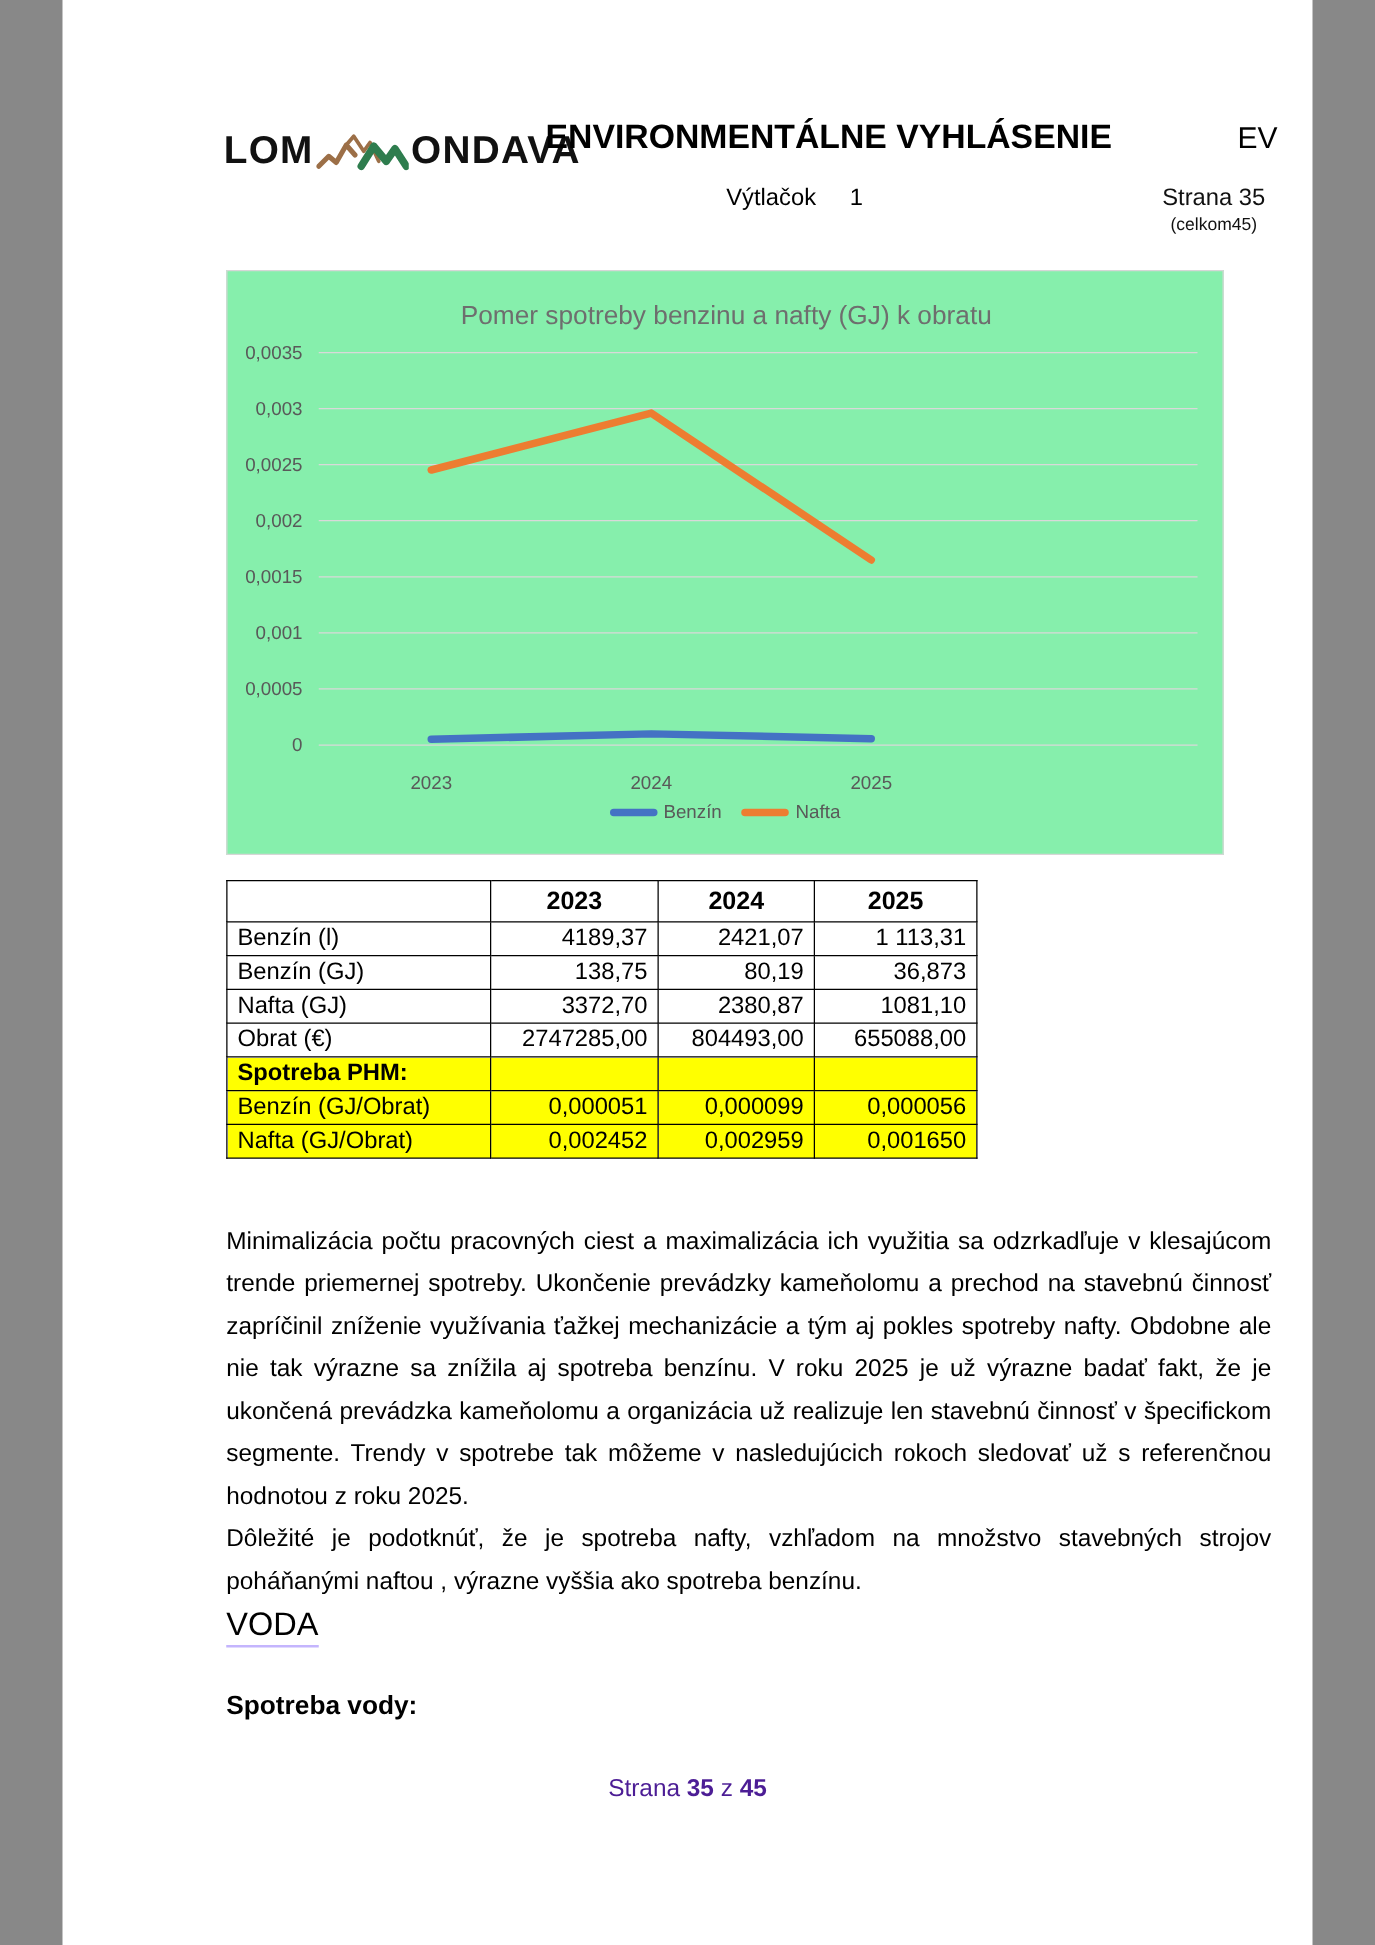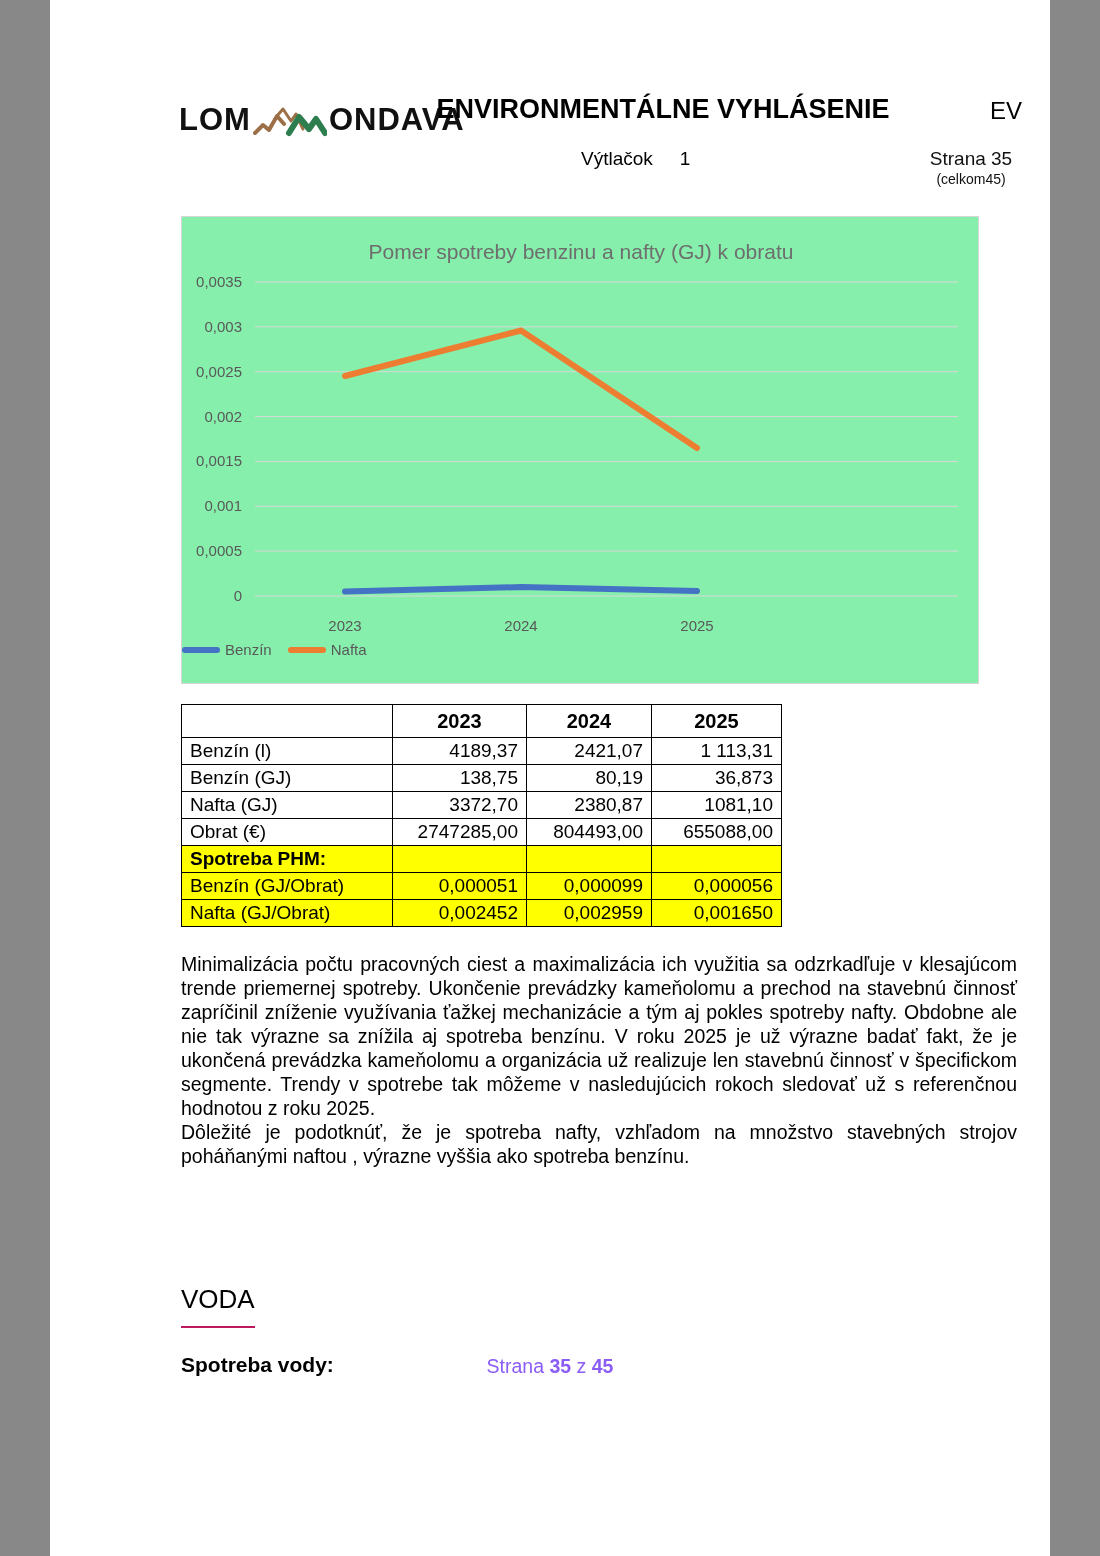--- a/index.html
+++ b/index.html
@@ -27,21 +27,21 @@
   .page-box{position:absolute;left:921px;top:148px;transform:translateX(-50%);text-align:center;}
   .page-box .strana{font-size:19px;white-space:nowrap;}
   .page-box .celkom{font-size:14px;margin-top:1px;white-space:nowrap;}
   
   .chart-box{
     position:absolute;left:131px;top:216px;width:798px;height:468px;
     border:1px solid #d6d6d6;background:#86efac;box-sizing:border-box;
   }
   .chart-legend{
     position:absolute;left:0;top:424px;width:100%;
-    display:flex;justify-content:flex-start;align-items:center;gap:16px;
+    display:flex;justify-content:center;align-items:center;gap:16px;
   }
   .legend-item{display:flex;align-items:center;gap:5px;}
   .legend-swatch{width:38px;height:6px;border-radius:3px;}
   .legend-label{font-size:15px;color:#595959;}
   
   .data-table{
     position:absolute;left:131px;top:704px;
     border-collapse:collapse;table-layout:fixed;
     font-size:19px;color:#000;
   }
@@ -50,37 +50,37 @@
     padding:0 8px;height:27px;box-sizing:border-box;
     overflow:hidden;white-space:nowrap;
   }
   .data-table th{height:33px;font-size:20px;font-weight:bold;text-align:center;}
   .data-table td.lbl{text-align:left;}
   .data-table td.val{text-align:right;}
   .data-table tr.hl td{background:#ffff00;}
   .data-table tr.boldrow td.lbl{font-weight:bold;}
   
   .body-text{
-    position:absolute;left:131px;top:952px;width:836px;
-    font-size:19.5px;line-height:24px;text-align:justify;color:#000;
+    position:absolute;left:131px;top:976px;width:836px;
+    font-size:19.5px;line-height:34px;text-align:justify;color:#000;
   }
   .body-text p{margin:0;}
   .section-heading{
     position:absolute;left:131px;top:1284px;
     font-size:26px;color:#000;
   }
-  .section-heading span{border-bottom:2px solid #be185d;padding-bottom:12px;}
+  .section-heading span{border-bottom:2px solid #c4b5fd;padding-bottom:2px;}
   .subsection-heading{
     position:absolute;left:131px;top:1353px;
     font-size:21px;font-weight:bold;color:#000;
   }
   
   .footer{
-    position:absolute;left:0;top:1355px;width:100%;
-    text-align:center;font-size:19.5px;color:#8b5cf6;
+    position:absolute;left:0;top:1420px;width:100%;
+    text-align:center;font-size:19.5px;color:#4c1d95;
   }
   .footer b{font-weight:bold;}
 </style>
 </head>
 <body>
 
 <div class="page">
 
   <div class="logo">
     <span class="lom">LOM</span>

